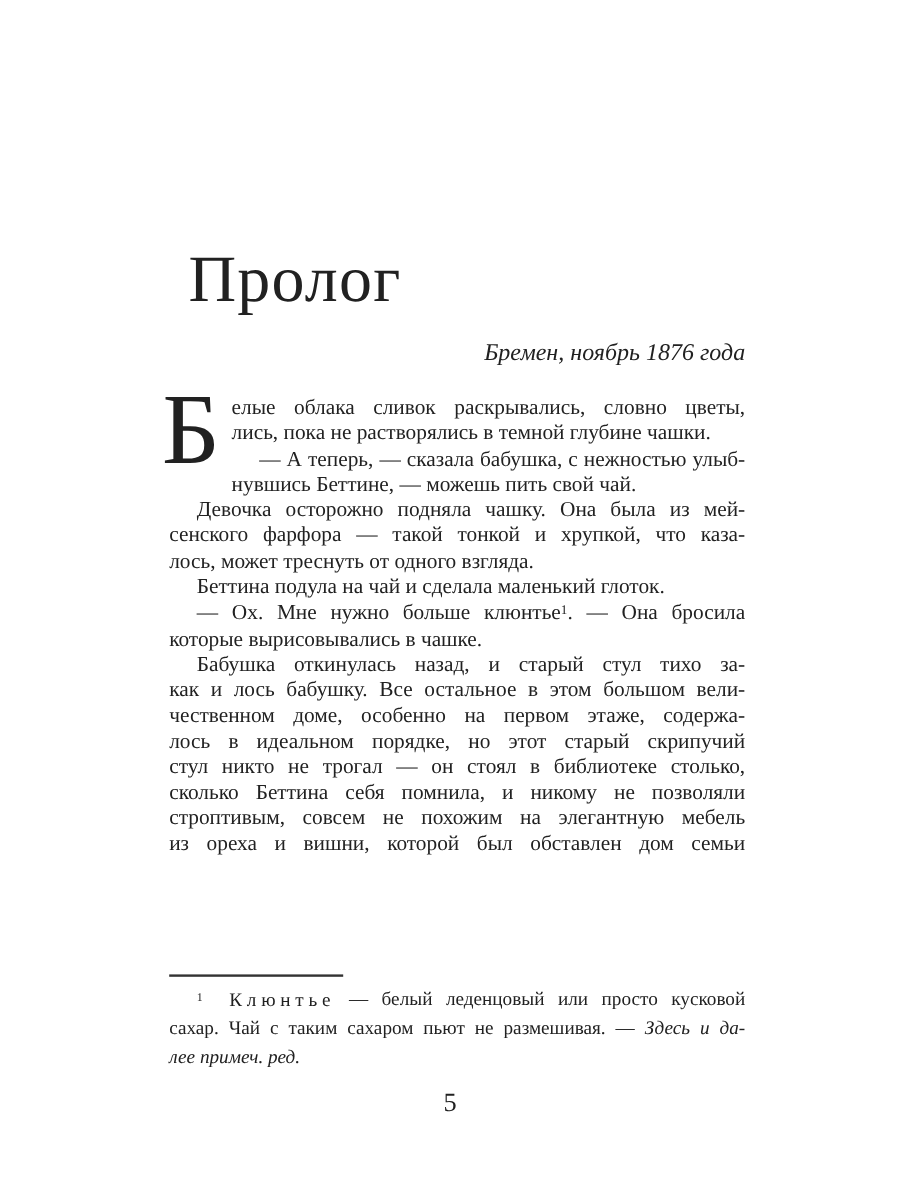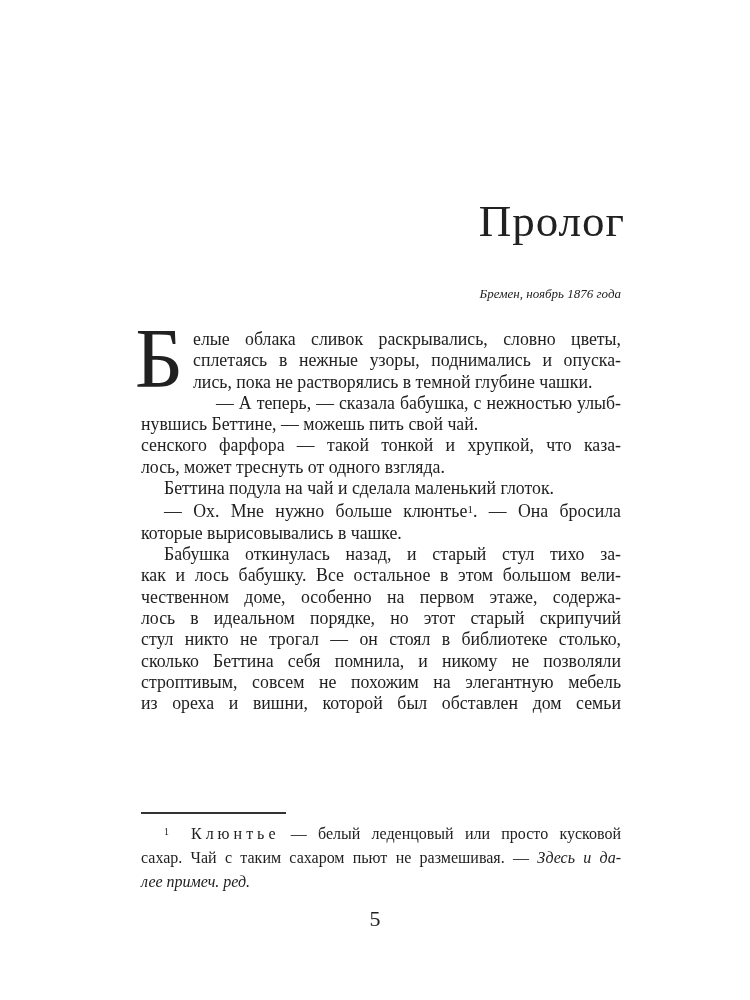--- a/index.html
+++ b/index.html
@@ -1,26 +1,26 @@
 <!DOCTYPE html>
 <html lang="ru"><head>
 <meta charset="utf-8">
 <style>
   html,body{margin:0;padding:0;background:#ffffff;}
   .page{
     position:relative;width:750px;height:1000px;background:#ffffff;
     font-family:"Liberation Serif","DejaVu Serif",serif;color:#212121;overflow:hidden;
   }
   .heading{
-    position:absolute;top:191px;left:141px;width:480px;margin:4px;
-    text-align:right;font-size:45px;line-height:52px;font-weight:normal;letter-spacing:1px;
+    position:absolute;top:191px;left:141px;width:480px;margin:16px;
+    text-align:left;font-size:55px;line-height:52px;font-weight:normal;letter-spacing:1px;
   }
   .dateline{
     position:absolute;top:283px;left:141px;width:480px;
-    text-align:right;font-style:italic;font-size:13px;line-height:22px;
+    text-align:right;font-style:italic;font-size:20px;line-height:22px;
   }
   .bodytext{
     position:absolute;top:329px;left:141px;width:480px;
     font-size:17.8px;line-height:21.3px;
   }
   .dropcap{
     float:left;width:50px;height:64px;margin:0 8px 0 -6px;
     font-size:84px;line-height:60px;
   }
   .ln{text-align:justify;text-align-last:justify;text-justify:inter-word;}
@@ -45,24 +45,24 @@
 <div class="page" style="background: rgb(255, 255, 255); color: rgb(33, 33, 33);">
 
   <h1 class="heading">Пролог</h1>
 
   <div class="dateline">Бремен, ноябрь 1876 года</div>
 
   <div class="bodytext">
     <span class="dropcap">Б</span>
 
   <div class="ln">елые облака сливок раскрывались, словно цветы,</div>
-      <div class="ln">сплетаясь в нежные узоры, поднимались и опуска-</div>
       <div class="ln last">лись, пока не растворялись в темной глубине чашки.</div>
       <div class="ln indent">— А теперь, — сказала бабушка, с нежностью улыб-</div>
       <div class="ln last">нувшись Беттине, — можешь пить свой чай.</div>
+      <div class="ln indent">Девочка осторожно подняла чашку. Она была из мей-</div>
       <div class="ln">сенского фарфора — такой тонкой и хрупкой, что каза-</div>
       <div class="ln last">лось, может треснуть от одного взгляда.</div>
       <div class="ln indent last">Беттина подула на чай и сделала маленький глоток.</div>
       <div class="ln indent"><span>— Ох. Мне нужно больше клюнтье</span><span class="sup">1</span><span>. — Она бросила</span></div>
       <div class="ln last">которые вырисовывались в чашке.</div>
       <div class="ln indent">Бабушка откинулась назад, и старый стул тихо за-</div>
       <div class="ln">как и лось бабушку. Все остальное в этом большом вели-</div>
       <div class="ln">чественном доме, особенно на первом этаже, содержа-</div>
       <div class="ln">лось в идеальном порядке, но этот старый скрипучий</div>
       <div class="ln">стул никто не трогал — он стоял в библиотеке столько,</div>

